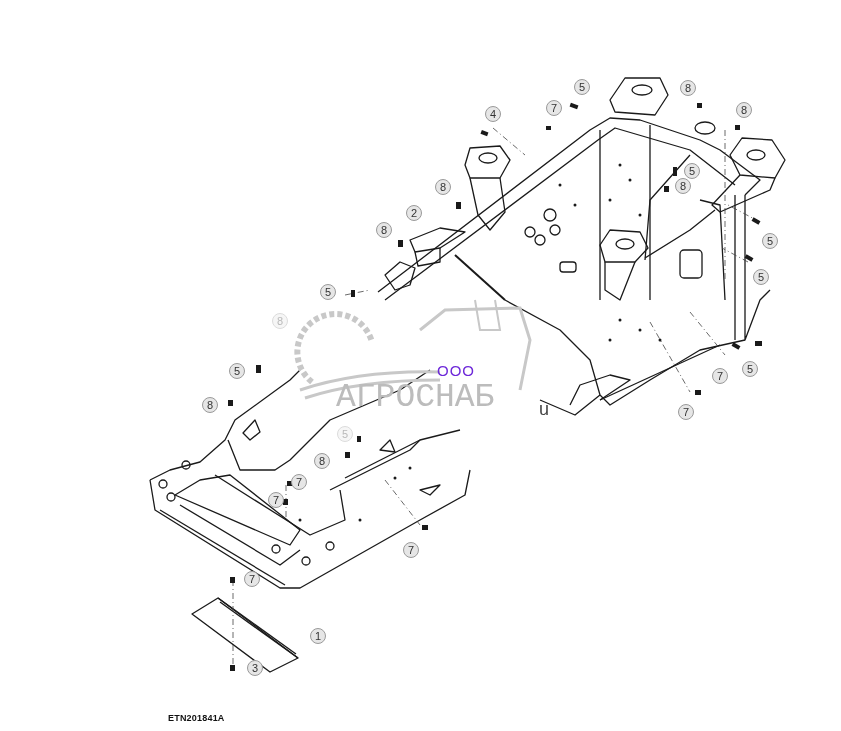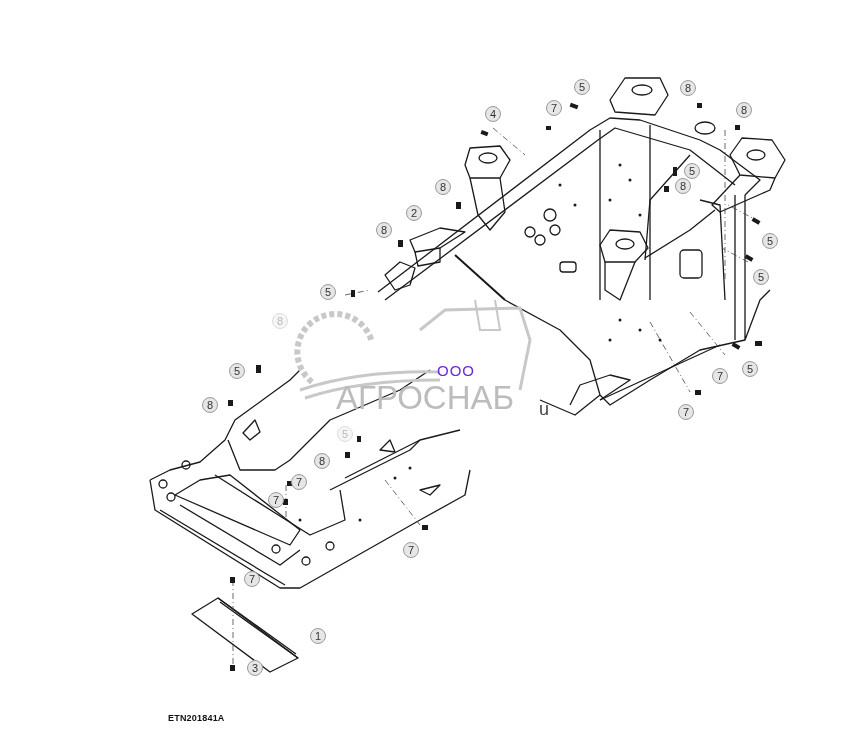--- a/index.html
+++ b/index.html
@@ -2,21 +2,21 @@
 <html><head>
 <meta charset="utf-8">
 <style>
   html, body { margin: 0; padding: 0; background: #ffffff; }
   body { width: 841px; height: 731px; position: relative; overflow: hidden; font-family: "Liberation Sans", sans-serif; }
   #canvas { position: absolute; left: 0; top: 0; width: 841px; height: 731px; }
   .callout { position: absolute; width: 16px; height: 16px; margin-left: -8px; margin-top: -8px; border-radius: 50%; background: #e6e6e6; border: 1px solid #9a9a9a; box-sizing: border-box; font-size: 11px; line-height: 14px; text-align: center; color: #333; font-family: "Liberation Sans", sans-serif; }
   .callout.faint { opacity: 0.35; }
   .figure-id { position: absolute; left: 160px; top: 713px; font-size: 9px; font-weight: bold; color: #111; letter-spacing: 0.2px; margin-left: 8px; }
   .wm-ooo { position: absolute; left: 409px; top: 362px; font-size: 15px; color: #6d28d9; letter-spacing: 1px; margin-left: 28px; }
-  .wm-brand { position: absolute; left: 336px; top: 381px; font-size: 33px; color: #bcbcbc; font-family: Liberation Sans, sans-serif; letter-spacing: 0px; line-height: 33px; }
+  .wm-brand { position: absolute; left: 336px; top: 381px; font-size: 33px; color: #bcbcbc; font-family: Liberation Mono, monospace; letter-spacing: 0px; line-height: 33px; }
   .wm-u { position: absolute; left: 539px; top: 400px; font-size: 18px; color: #444; line-height: 18px; }
 </style>
 </head>
 <body>
 
 <svg id="canvas" viewBox="0 0 841 731" xmlns="http://www.w3.org/2000/svg">
   <g fill="none" stroke="#1a1a1a" stroke-width="1.3" stroke-linejoin="round">
 
     <g>
       <path d="M378,292 L590,130 L610,118 L640,120 L700,140 L720,150 L760,180 L745,195"></path>

